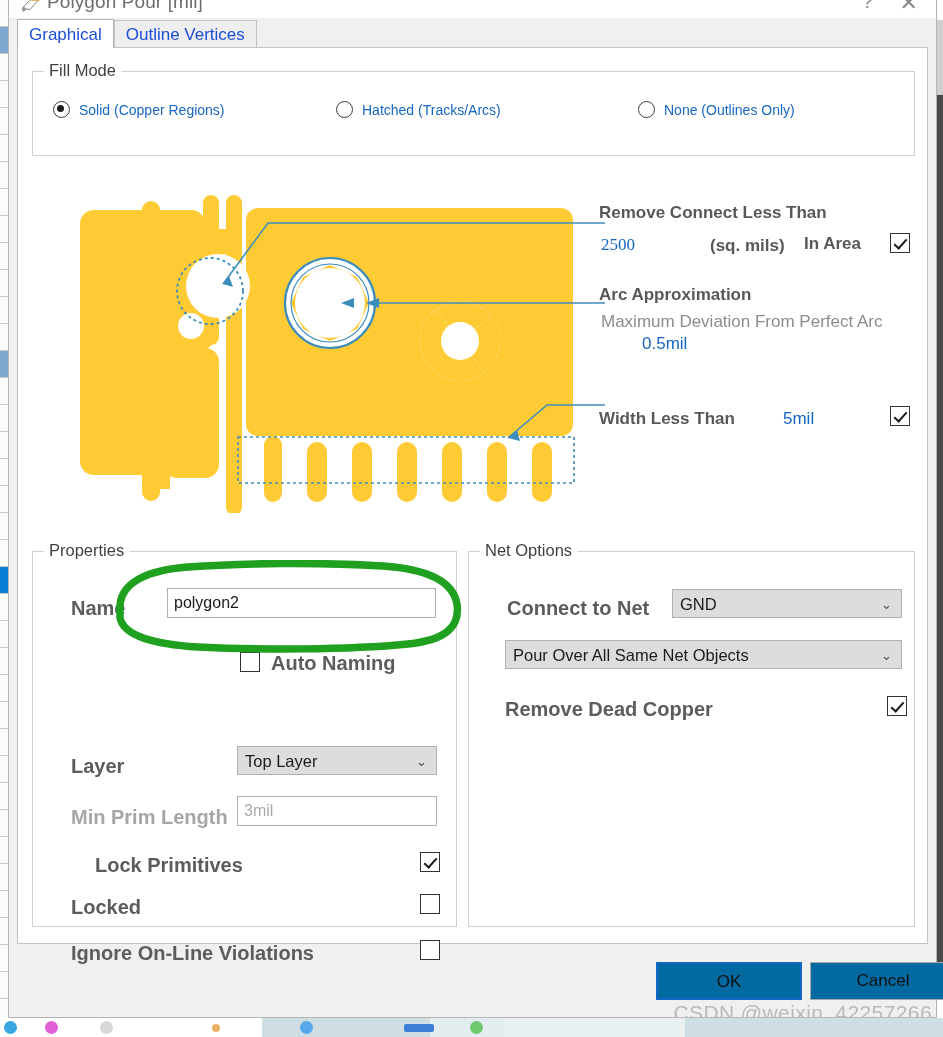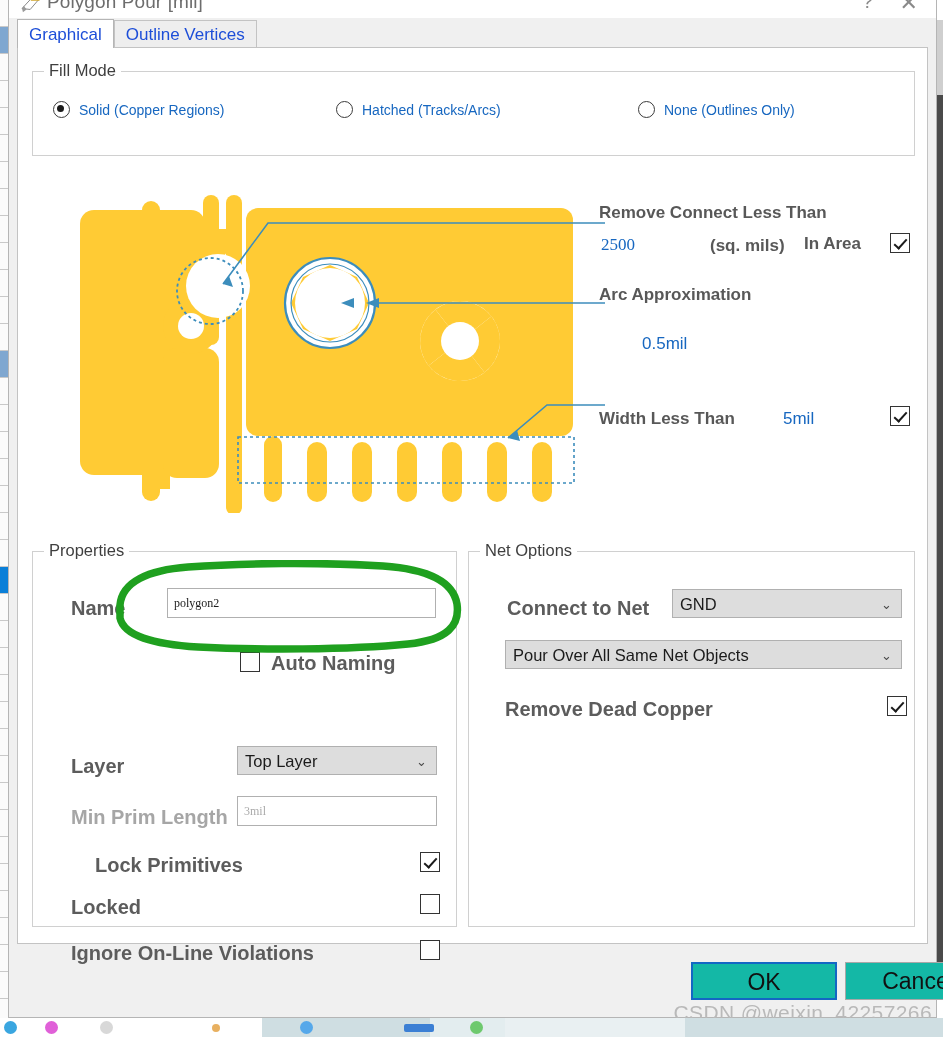--- a/index.html
+++ b/index.html
@@ -83,35 +83,35 @@
   .cbx.on:after{
     content:"";position:absolute;left:5.5px;top:2.4px;width:5px;height:11px;
     border:solid #1b1b1b;border-width:0 2px 2px 0;transform:rotate(42deg);
   }
 
   
   .plabel{position:absolute;font-size:20px;font-weight:bold;color:#5c5c5c;white-space:nowrap;}
   .plabel.dim{color:#a6a6a6;}
   .textbox{
     position:absolute;background:#fff;border:1px solid #b0b0b0;box-sizing:border-box;
-    font-size:12px;color:#1b1b1b;padding:0 0 0 6px;line-height:30px;height:30px;font-family:Liberation Serif, serif;
+    font-size:16px;color:#1b1b1b;padding:0 0 0 6px;line-height:30px;height:30px;
   }
   .textbox.dim{color:#aaaaaa;}
   .combo{
     position:absolute;background:#dddddd;border:1px solid #b0b0b0;box-sizing:border-box;
     font-size:16.5px;color:#1b1b1b;padding:0 0 0 7px;line-height:29px;height:29px;cursor:default;
   }
   .combo .chev{
     position:absolute;right:9px;top:0;line-height:29px;font-size:13px;color:#4a4a4a;
   }
 
   
   .btn{
-    position:absolute;height:38px;background:#14b8a6;border:1px solid #a8a8a8;
-    box-sizing:border-box;font-size:23px;color:#111;text-align:center;line-height:36px;cursor:default;margin-left:35px;
+    position:absolute;height:38px;background:#0369a1;border:1px solid #a8a8a8;
+    box-sizing:border-box;font-size:17px;color:#111;text-align:center;line-height:36px;cursor:default;
   }
   .btn.primary{border:2px solid #1367c4;}
 
   
   #pcb{position:absolute;left:42px;top:145px;width:545px;height:320px;}
 
   
   #green-annot{position:absolute;left:108px;top:560px;width:360px;height:105px;z-index:9;pointer-events:none;}
 
   
@@ -272,20 +272,21 @@
       <polygon points="448,245 457,237 460,248" fill="#3C8DBC"></polygon>
     </svg>
 
     <div class="ann ann-bold" style="left:581px;top:155px;">Remove Connect Less Than</div>
     <div class="ann ann-blue" style="left:583px;top:187px;font-family:Liberation Serif, serif;">2500</div>
     <div class="ann ann-bold" style="left:692px;top:188px;">(sq. mils)</div>
     <div class="ann ann-bold" style="left:786px;top:186px;">In Area</div>
     <div class="cbx on" style="position:absolute;left:872px;top:185px;"></div>
 
     <div class="ann ann-bold" style="left:581px;top:237px;">Arc Approximation</div>
+    <div class="ann ann-grey" style="left:583px;top:262px;width:292px;white-space:normal;line-height:23px;">Maximum Deviation From Perfect Arc</div>
     <div class="ann ann-blue" style="left:624px;top:286px;">0.5mil</div>
 
     <div class="ann ann-bold" style="left:581px;top:361px;">Width Less Than</div>
     <div class="ann ann-blue" style="left:765px;top:361px;">5mil</div>
     <div class="cbx on" style="position:absolute;left:872px;top:358px;"></div>
 
     <div class="groupbox" style="left:14px;top:503px;width:425px;height:376px;">
       <div class="grouptitle">Properties</div>
 
       <div class="plabel" style="left:38px;top:45px;">Name</div>

